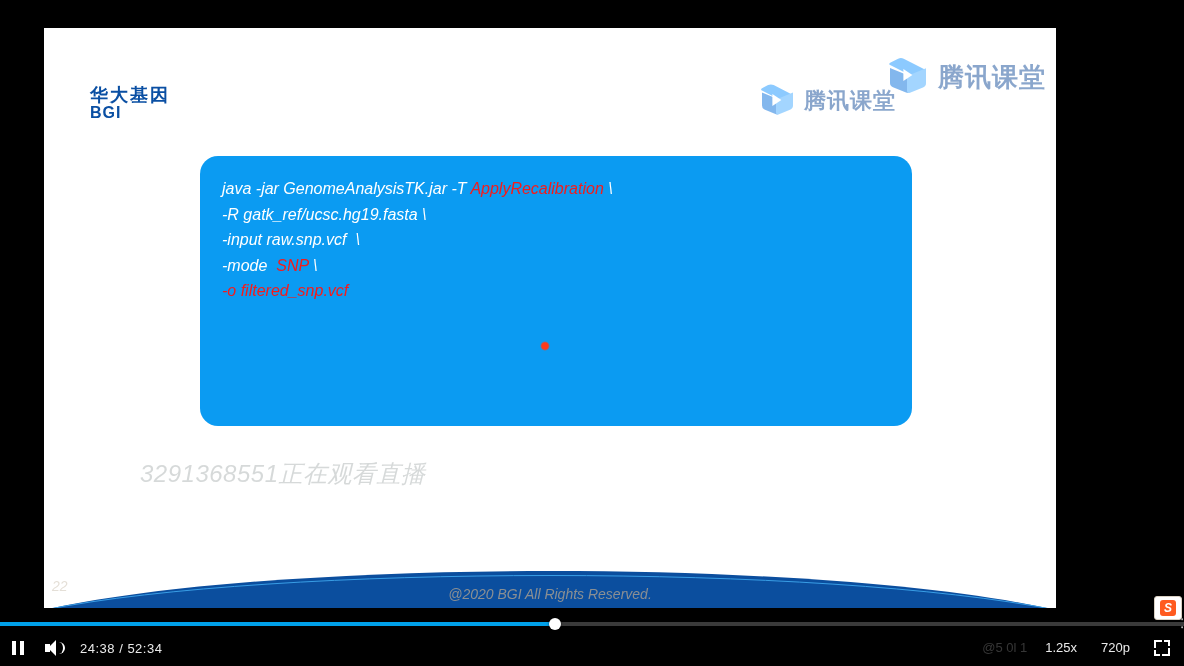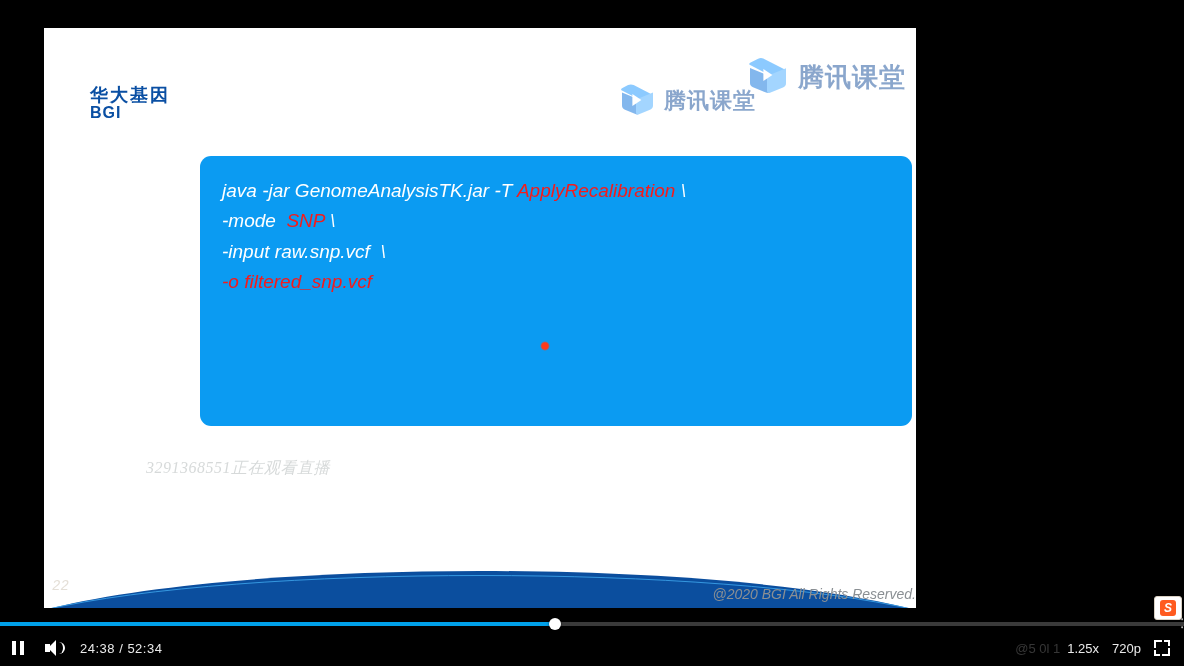--- a/index.html
+++ b/index.html
@@ -1,21 +1,21 @@
 <!DOCTYPE html>
 <html><head>
 <meta charset="utf-8">
 <style>
   * { margin: 0; padding: 0; box-sizing: border-box; }
   html, body { width: 1184px; height: 666px; background: #000; font-family: Arial, "Microsoft YaHei", sans-serif; overflow: hidden; }
 
   .stage { position: absolute; left: 0; top: 0; width: 1184px; height: 666px; background: #000; }
 
   
-  .slide { position: absolute; left: 44px; top: 28px; width: 872px; height: 580px; background: #fff; }
+  .slide { position: absolute; left: 44px; top: 28px; width: 1012px; height: 580px; background: #fff; }
 
   
   .bgi-logo { position: absolute; left: 46px; top: 58px; color: #0a4fa3; font-weight: 700; line-height: 1.05; }
   .bgi-cn { font-size: 18px; letter-spacing: 2px; }
   .bgi-en { font-size: 16px; letter-spacing: 1px; }
 
   
   .watermark-outer { position: absolute; right: 10px; top: 30px; display: flex; align-items: center; gap: 8px; opacity: 0.55; }
   .watermark-outer .cube-wrap { position: relative; width: 46px; height: 38px; }
   .watermark-inner { position: absolute; right: 160px; top: 56px; display: flex; align-items: center; gap: 8px; opacity: 0.55; }
@@ -24,52 +24,52 @@
   .cube { position: absolute; width: 100%; height: 100%; }
   .cube .top { position: absolute; left: 50%; top: 6%; width: 58%; height: 36%; background: #2fa0ff; transform: translateX(-50%) rotate(45deg) skew(-18deg,-18deg); border-radius: 3px; }
   .cube .left { position: absolute; left: 14%; top: 36%; width: 42%; height: 48%; background: #1f7de0; transform: skewY(22deg); border-radius: 0 0 3px 3px; }
   .cube .right { position: absolute; left: 50%; top: 36%; width: 42%; height: 48%; background: #58b4ff; transform: skewY(-22deg); border-radius: 0 0 3px 3px; }
   .cube .play { position: absolute; left: 50%; top: 30%; transform: translateX(-40%); width: 0; height: 0; border-left: 9px solid #fff; border-top: 6px solid transparent; border-bottom: 6px solid transparent; }
 
   .tk-text { font-size: 26px; font-weight: 700; color: #2b5fa4; letter-spacing: 1px; white-space: nowrap; }
   .watermark-inner .tk-text { font-size: 22px; }
 
   
-  .cmd-box { position: absolute; left: 156px; top: 128px; width: 712px; height: 270px; background: #0b9bf2; border-radius: 11px; padding: 20px 7px 18px 22px; color: #fff; font-family: Arial, sans-serif; font-size: 19px; line-height: 1.6; font-style: italic; }
+  .cmd-box { position: absolute; left: 156px; top: 128px; width: 712px; height: 270px; background: #0b9bf2; border-radius: 18px; padding: 20px 7px 18px 22px; color: #fff; font-family: Arial, sans-serif; font-size: 16px; line-height: 1.6; font-style: italic; }
   .cmd-box .red { color: #f51b1b; }
   .cmd-box .row { white-space: pre; }
 
   .laser { position: absolute; width: 10px; height: 10px; border-radius: 50%; background: radial-gradient(circle,#ff3a1a 0%,#ff3a1a 45%,rgba(255,58,26,0) 70%); left: 496px; top: 313px; }
 
   
-  .viewer-faint { position: absolute; left: 102px; top: 430px; color: #a6adad; opacity: 0.45; font-size: 16px; font-style: italic; letter-spacing: 0.5px; font-family: Liberation Serif, serif; }
-  .page-faint { position: absolute; left: 8px; bottom: 14px; color: #c5b9a7; opacity: 0.45; font-size: 14px; font-style: italic; font-family: Liberation Mono, monospace; }
+  .viewer-faint { position: absolute; left: 96px; top: 430px; color: #a6adad; opacity: 0.45; font-size: 24px; font-style: italic; letter-spacing: 0.5px; }
+  .page-faint { position: absolute; left: 8px; bottom: 14px; color: #c5b9a7; opacity: 0.45; font-size: 14px; font-style: italic; }
 
   
   .footer-curve { position: absolute; left: 0; bottom: 0; width: 100%; height: 46px; overflow: hidden; }
   .footer-curve svg { position: absolute; left: 0; bottom: -2px; width: 100%; height: 100%; }
-  .copyright { position: absolute; left: 0; bottom: 6px; width: 100%; text-align: right; font-size: 14px; color: #8a8f93; font-style: italic; }
+  .copyright { position: absolute; left: 0; bottom: 6px; width: 100%; text-align: center; font-size: 14px; color: #8a8f93; font-style: italic; }
 
   
   .progress-track { position: absolute; left: 0; top: 622px; width: 1184px; height: 4px; background: #3a3a3a; }
   .progress-fill { position: absolute; left: 0; top: 0; height: 100%; background: #00a0e9; }
   .progress-knob { position: absolute; top: 50%; width: 12px; height: 12px; border-radius: 50%; background: #fff; transform: translate(-50%,-50%); box-shadow: 0 0 3px rgba(0,0,0,.6); }
 
   
   .controls { position: absolute; left: 0; top: 630px; width: 1184px; height: 36px; background: #000; display: flex; align-items: center; color: #eaeaea; font-size: 13px; }
   .ctrl-btn { width: 36px; height: 36px; display: flex; align-items: center; justify-content: center; cursor: pointer; }
   .pause-icon { display: flex; gap: 4px; }
   .pause-icon span { width: 4px; height: 14px; background: #fff; }
   .vol-icon { position: relative; width: 18px; height: 16px; }
   .vol-icon .box { position: absolute; left: 0; top: 4px; width: 5px; height: 8px; background: #fff; }
   .vol-icon .tri { position: absolute; left: 3px; top: 0; width: 0; height: 0; border-right: 8px solid #fff; border-top: 8px solid transparent; border-bottom: 8px solid transparent; }
   .vol-icon .wave { position: absolute; left: 12px; top: 2px; width: 8px; height: 12px; border: 2px solid #fff; border-left: none; border-top-right-radius: 12px; border-bottom-right-radius: 12px; border-top: none; border-bottom: none; }
   .time { margin-left: 8px; letter-spacing: 0.5px; text-align: right; }
   .spacer { flex: 1; }
-  .right-info { display: flex; align-items: center; gap: 13px; padding-right: 14px; }
+  .right-info { display: flex; align-items: flex-start; gap: 24px; padding-right: 14px; }
   .faded { color: #9a9a9a; }
   .fs-icon { width: 16px; height: 16px; position: relative; cursor: pointer; }
   .fs-icon::before, .fs-icon::after { content: ""; position: absolute; width: 6px; height: 6px; border: 2px solid #fff; }
   .fs-icon::before { left: 0; top: 0; border-right: none; border-bottom: none; }
   .fs-icon::after { right: 0; bottom: 0; border-left: none; border-top: none; }
   .fs-icon .c2 { position: absolute; right: 0; top: 0; width: 6px; height: 6px; border: 2px solid #fff; border-left: none; border-bottom: none; }
   .fs-icon .c3 { position: absolute; left: 0; bottom: 0; width: 6px; height: 6px; border: 2px solid #fff; border-right: none; border-top: none; }
 
   
   .side-badge { position: absolute; right: 2px; top: 596px; width: 28px; height: 24px; background: #fff; border: 1px solid #d9d0c3; border-radius: 3px; display: flex; align-items: center; justify-content: center; }
@@ -107,22 +107,23 @@
             <div class="left"></div>
             <div class="right"></div>
             <div class="play"></div>
           </div>
       </div>
       <div class="tk-text">腾讯课堂</div>
     </div>
 
     <div class="cmd-box">
       <div class="row"><span>java -jar GenomeAnalysisTK.jar -T </span><span class="red">ApplyRecalibration</span><span> \</span></div>
+      <div class="row">-R gatk_ref/ucsc.hg19.fasta \</div>
+      <div class="row">-input raw.snp.vcf  \</div>
       <div class="row"><span>-mode  </span><span class="red">SNP</span><span> \</span></div>
-      <div class="row">-input raw.snp.vcf  \</div>
       <div class="row red">-o filtered_snp.vcf</div>
     </div>
 
     <div class="laser"></div>
 
     <div class="viewer-faint">3291368551正在观看直播</div>
     <div class="page-faint">22</div>
 
     <div class="footer-curve">
       <svg viewBox="0 0 1096 46" preserveAspectRatio="none">

